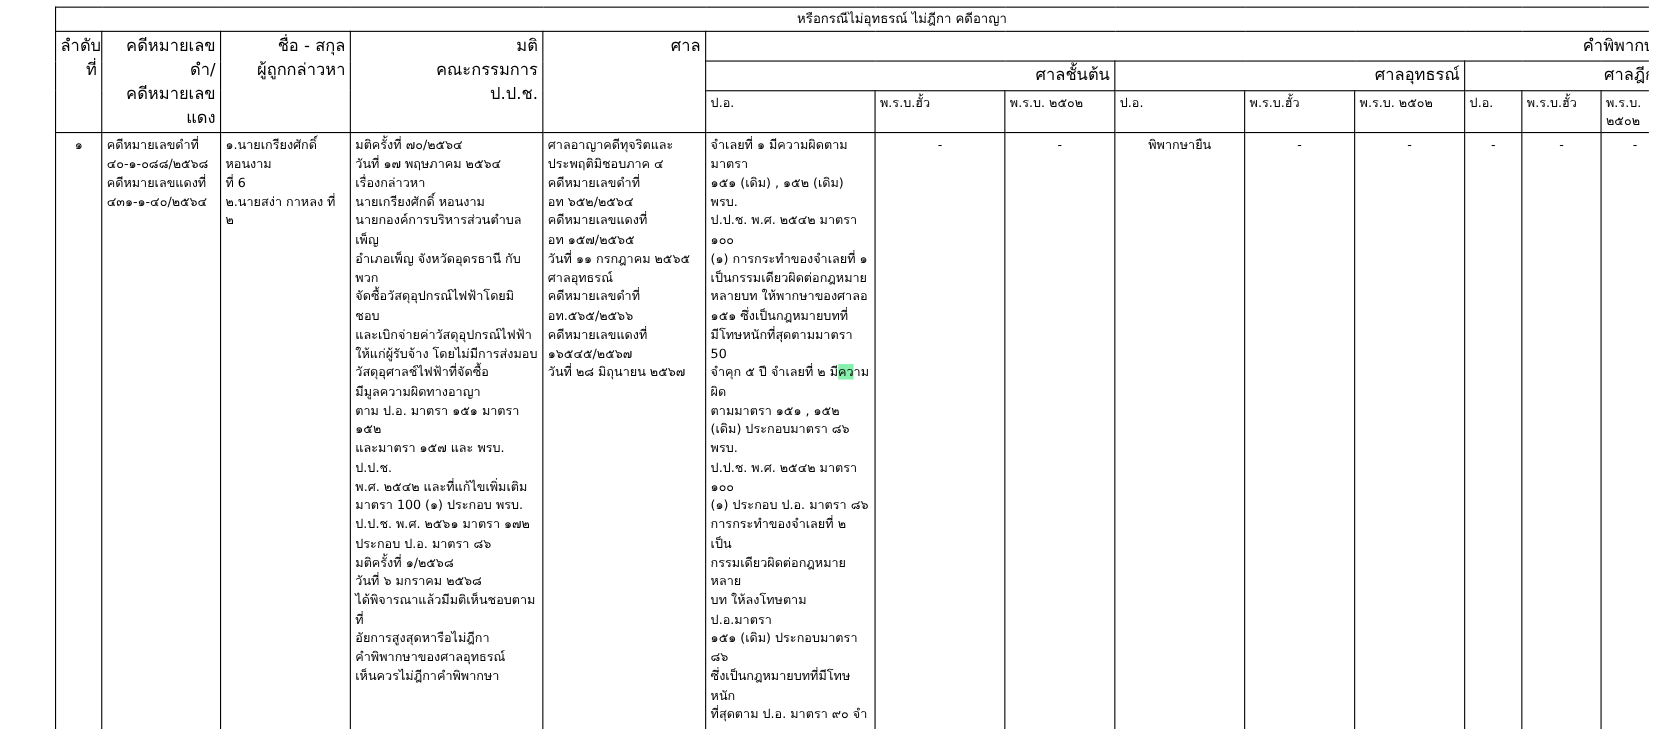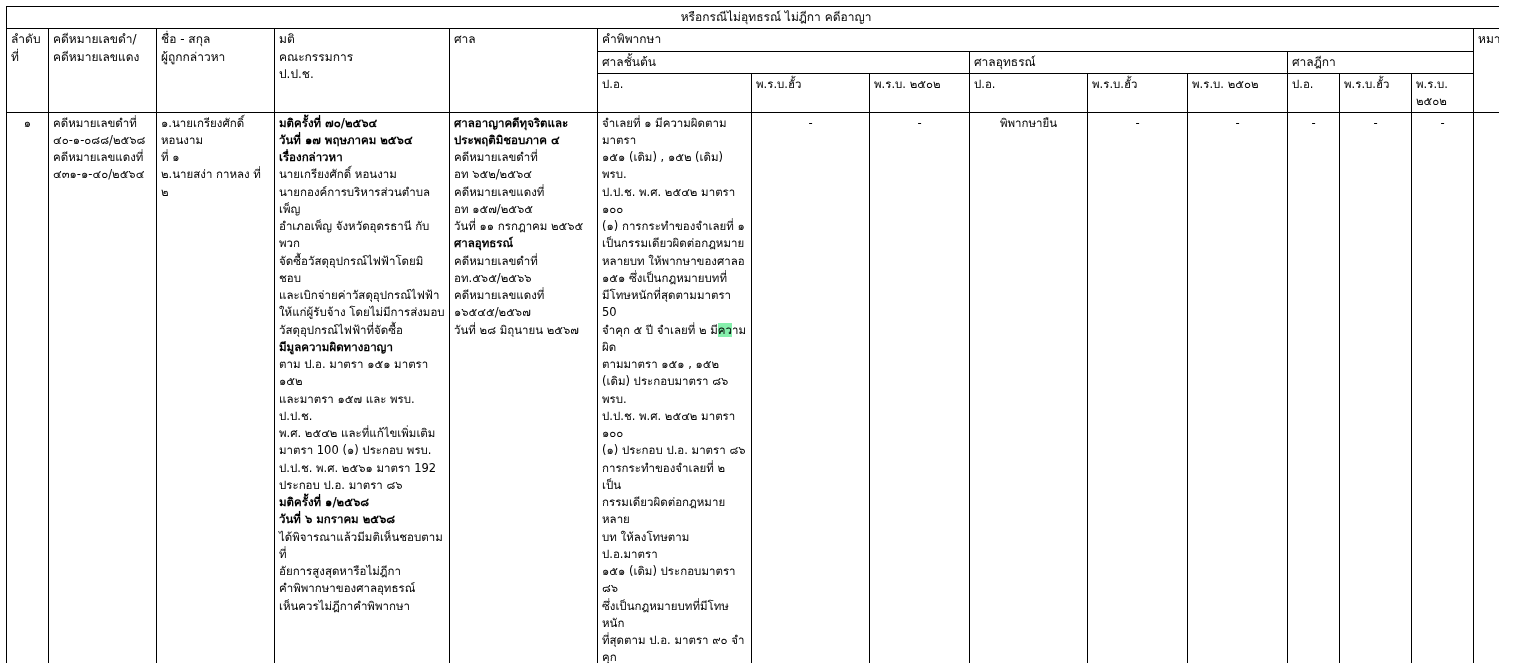--- a/index.html
+++ b/index.html
@@ -11,20 +11,21 @@
     font-family: "DejaVu Sans", "Liberation Sans", sans-serif;
     color: #000000;
   }
   #page {
     width: 1499px;
     height: 663px;
     position: relative;
     overflow: hidden;
     background: #ffffff;
     box-sizing: border-box;
+    padding-left: 44px;
   }
   table.doc-table {
     border-collapse: collapse;
     table-layout: fixed;
     width: 1509px;
     margin: 6px 0 0 6px;
     font-size: 11.5px;
     line-height: 1.45;
   }
   table.doc-table td, table.doc-table th {
@@ -34,37 +35,37 @@
     font-weight: normal;
     box-sizing: border-box;
   }
   .title-row td {
     text-align: center;
     vertical-align: middle;
     height: 22px;
     font-size: 12px;
   }
   .col-head {
-    text-align: left;
+    text-align: right;
     vertical-align: middle;
-    font-size: 12px;
+    font-size: 15px;
   }
   .sub-head {
     vertical-align: middle;
     font-size: 11.5px;
   }
   .body-cell {
     font-size: 11.5px;
     line-height: 1.5;
   }
   .center {
     text-align: center;
   }
   .bold {
-    font-weight: bold;
+    font-weight: normal;
   }
   .blk {
     display: block;
   }
   .dash {
     text-align: center;
     vertical-align: top;
   }
   .hl {
     background: #86efac;
@@ -157,40 +158,40 @@
       <tr>
         <td class="body-cell center">๑</td>
         <td class="body-cell">
           <span class="blk">คดีหมายเลขดำที่</span>
           <span class="blk">๔๐-๑-๐๘๘/๒๕๖๘</span>
           <span class="blk">คดีหมายเลขแดงที่</span>
           <span class="blk">๔๓๑-๑-๔๐/๒๕๖๔</span>
         </td>
         <td class="body-cell">
           <span class="blk">๑.นายเกรียงศักดิ์ หอนงาม</span>
-          <span class="blk">ที่ ๑</span>
+          <span class="blk">ที่ 6</span>
           <span class="blk">๒.นายสง่า กาหลง ที่ ๒</span>
         </td>
         <td class="body-cell">
           <span class="blk bold">มติครั้งที่ ๗๐/๒๕๖๔</span>
           <span class="blk bold">วันที่ ๑๗ พฤษภาคม ๒๕๖๔</span>
           <span class="blk bold">เรื่องกล่าวหา</span>
           <span class="blk">นายเกรียงศักดิ์  หอนงาม</span>
           <span class="blk">นายกองค์การบริหารส่วนตำบลเพ็ญ</span>
           <span class="blk">อำเภอเพ็ญ จังหวัดอุดรธานี กับพวก</span>
           <span class="blk">จัดซื้อวัสดุอุปกรณ์ไฟฟ้าโดยมิชอบ</span>
           <span class="blk">และเบิกจ่ายค่าวัสดุอุปกรณ์ไฟฟ้า</span>
           <span class="blk">ให้แก่ผู้รับจ้าง โดยไม่มีการส่งมอบ</span>
-          <span class="blk">วัสดุอุปกรณ์ไฟฟ้าที่จัดซื้อ</span>
+          <span class="blk">วัสดุอุศาลช์ไฟฟ้าที่จัดซื้อ</span>
           <span class="blk bold">มีมูลความผิดทางอาญา</span>
           <span class="blk">ตาม ป.อ. มาตรา ๑๕๑ มาตรา ๑๕๒</span>
           <span class="blk">และมาตรา ๑๕๗ และ พรบ. ป.ป.ช.</span>
           <span class="blk">พ.ศ. ๒๕๔๒ และที่แก้ไขเพิ่มเติม</span>
           <span class="blk">มาตรา 100 (๑) ประกอบ พรบ.</span>
-          <span class="blk">ป.ป.ช. พ.ศ. ๒๕๖๑ มาตรา 192</span>
+          <span class="blk">ป.ป.ช. พ.ศ. ๒๕๖๑ มาตรา ๑๗๒</span>
           <span class="blk">ประกอบ ป.อ. มาตรา ๘๖</span>
           <span class="blk bold">มติครั้งที่ ๑/๒๕๖๘</span>
           <span class="blk bold">วันที่ ๖ มกราคม ๒๕๖๘</span>
           <span class="blk">ได้พิจารณาแล้วมีมติเห็นชอบตามที่</span>
           <span class="blk">อัยการสูงสุดหารือไม่ฎีกา</span>
           <span class="blk">คำพิพากษาของศาลอุทธรณ์</span>
           <span class="blk">เห็นควรไม่ฎีกาคำพิพากษา</span>
         </td>
         <td class="body-cell">
           <span class="blk bold">ศาลอาญาคดีทุจริตและ</span>

